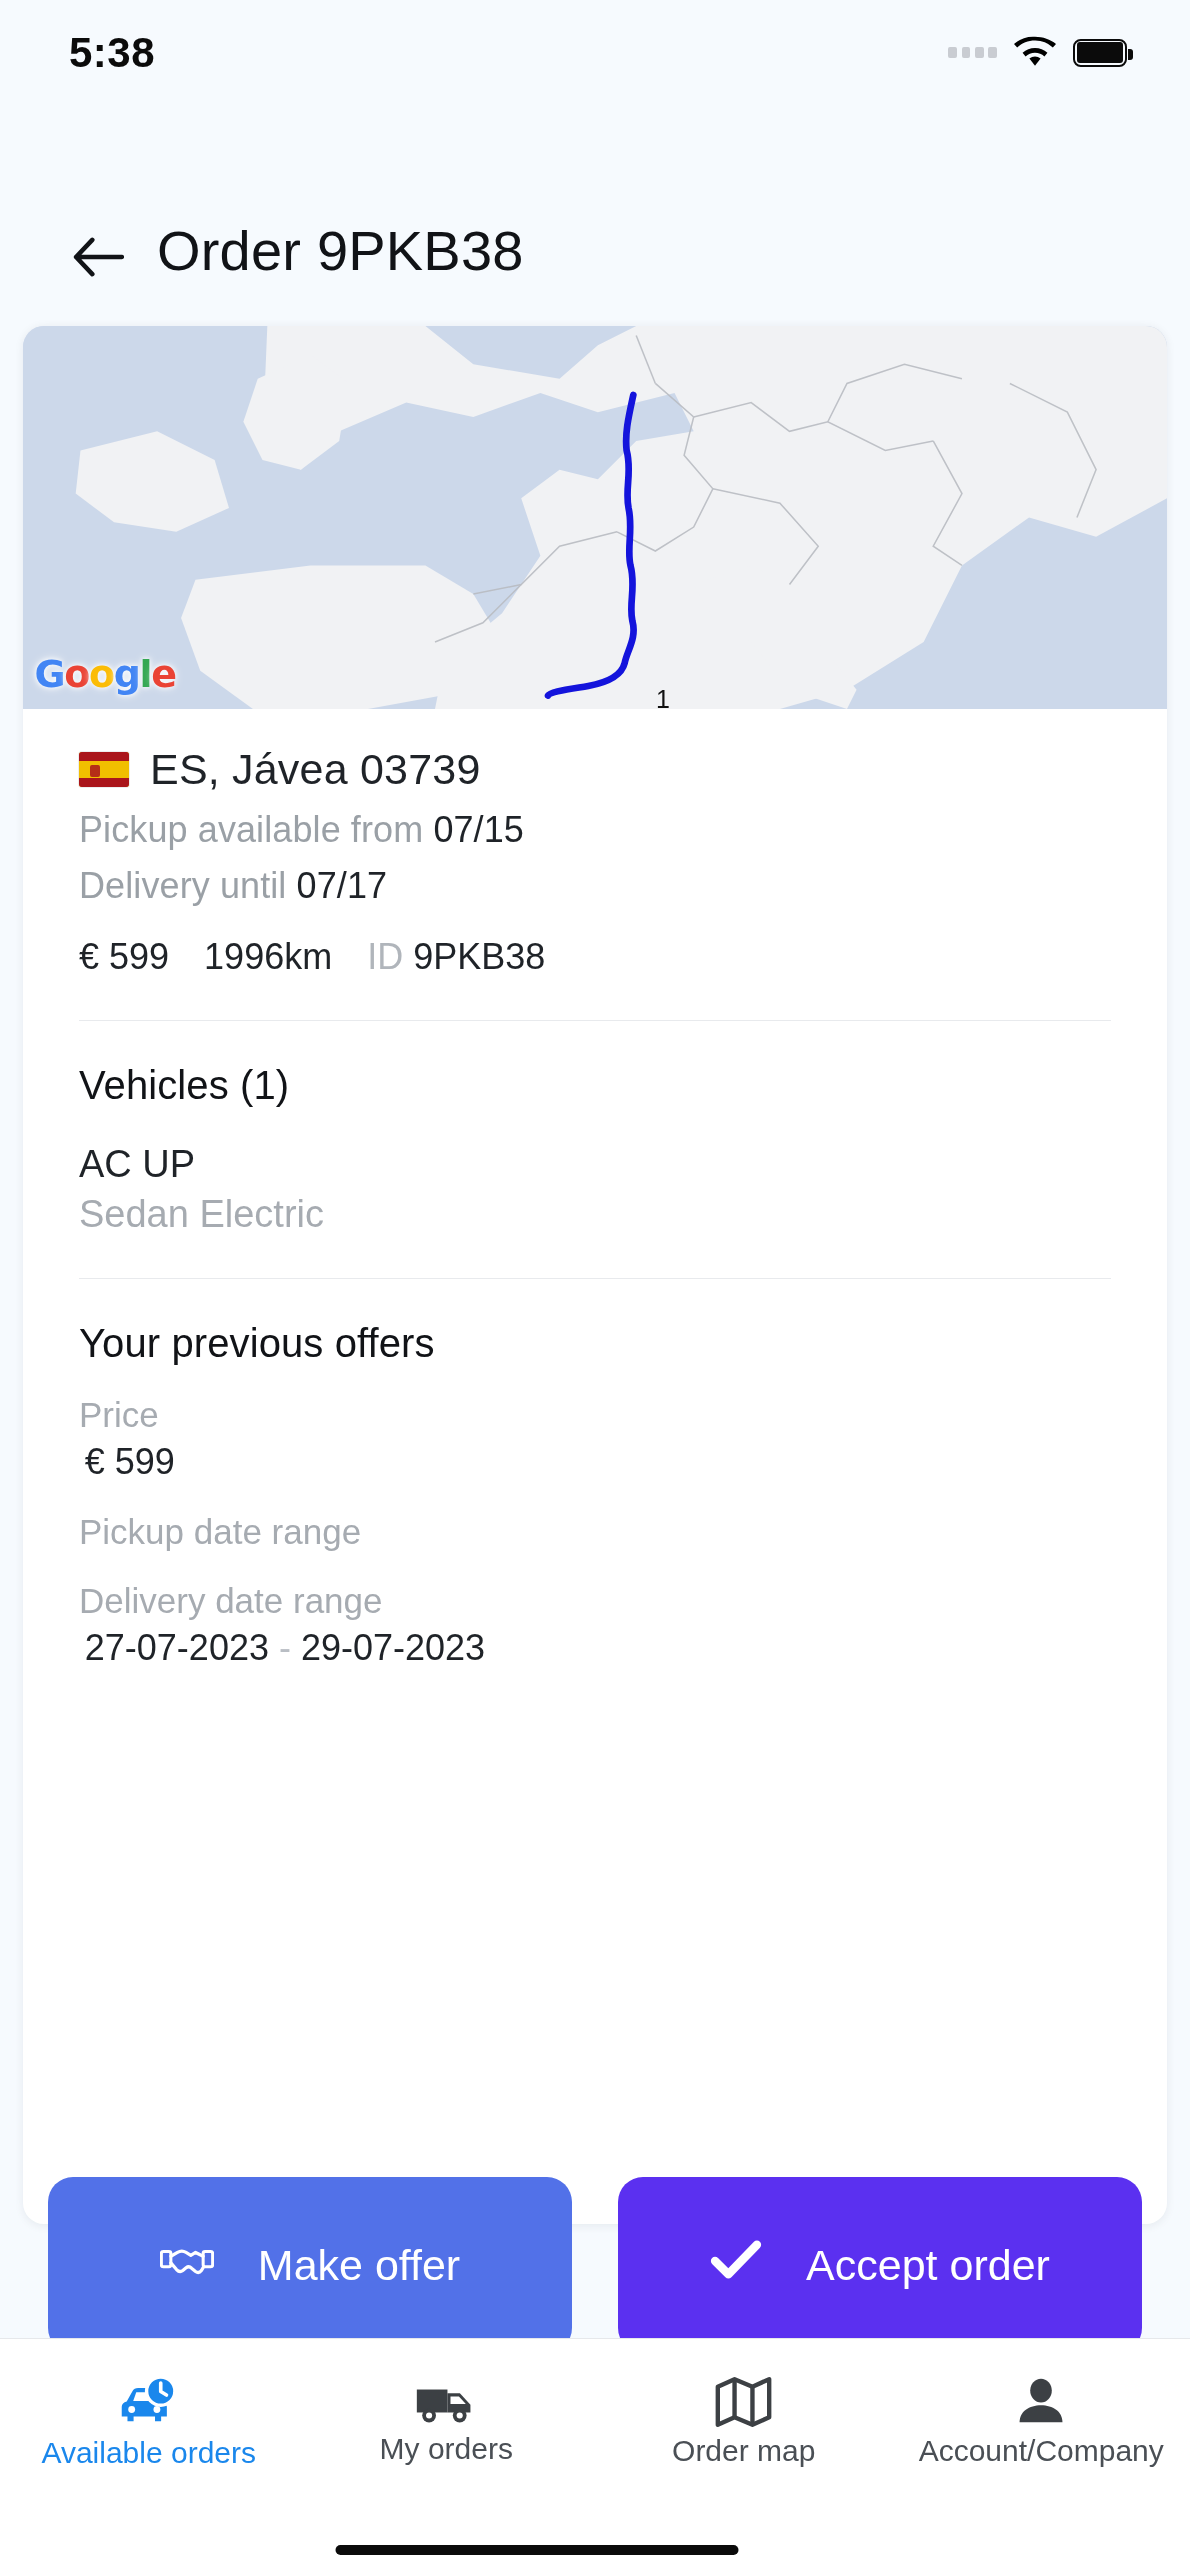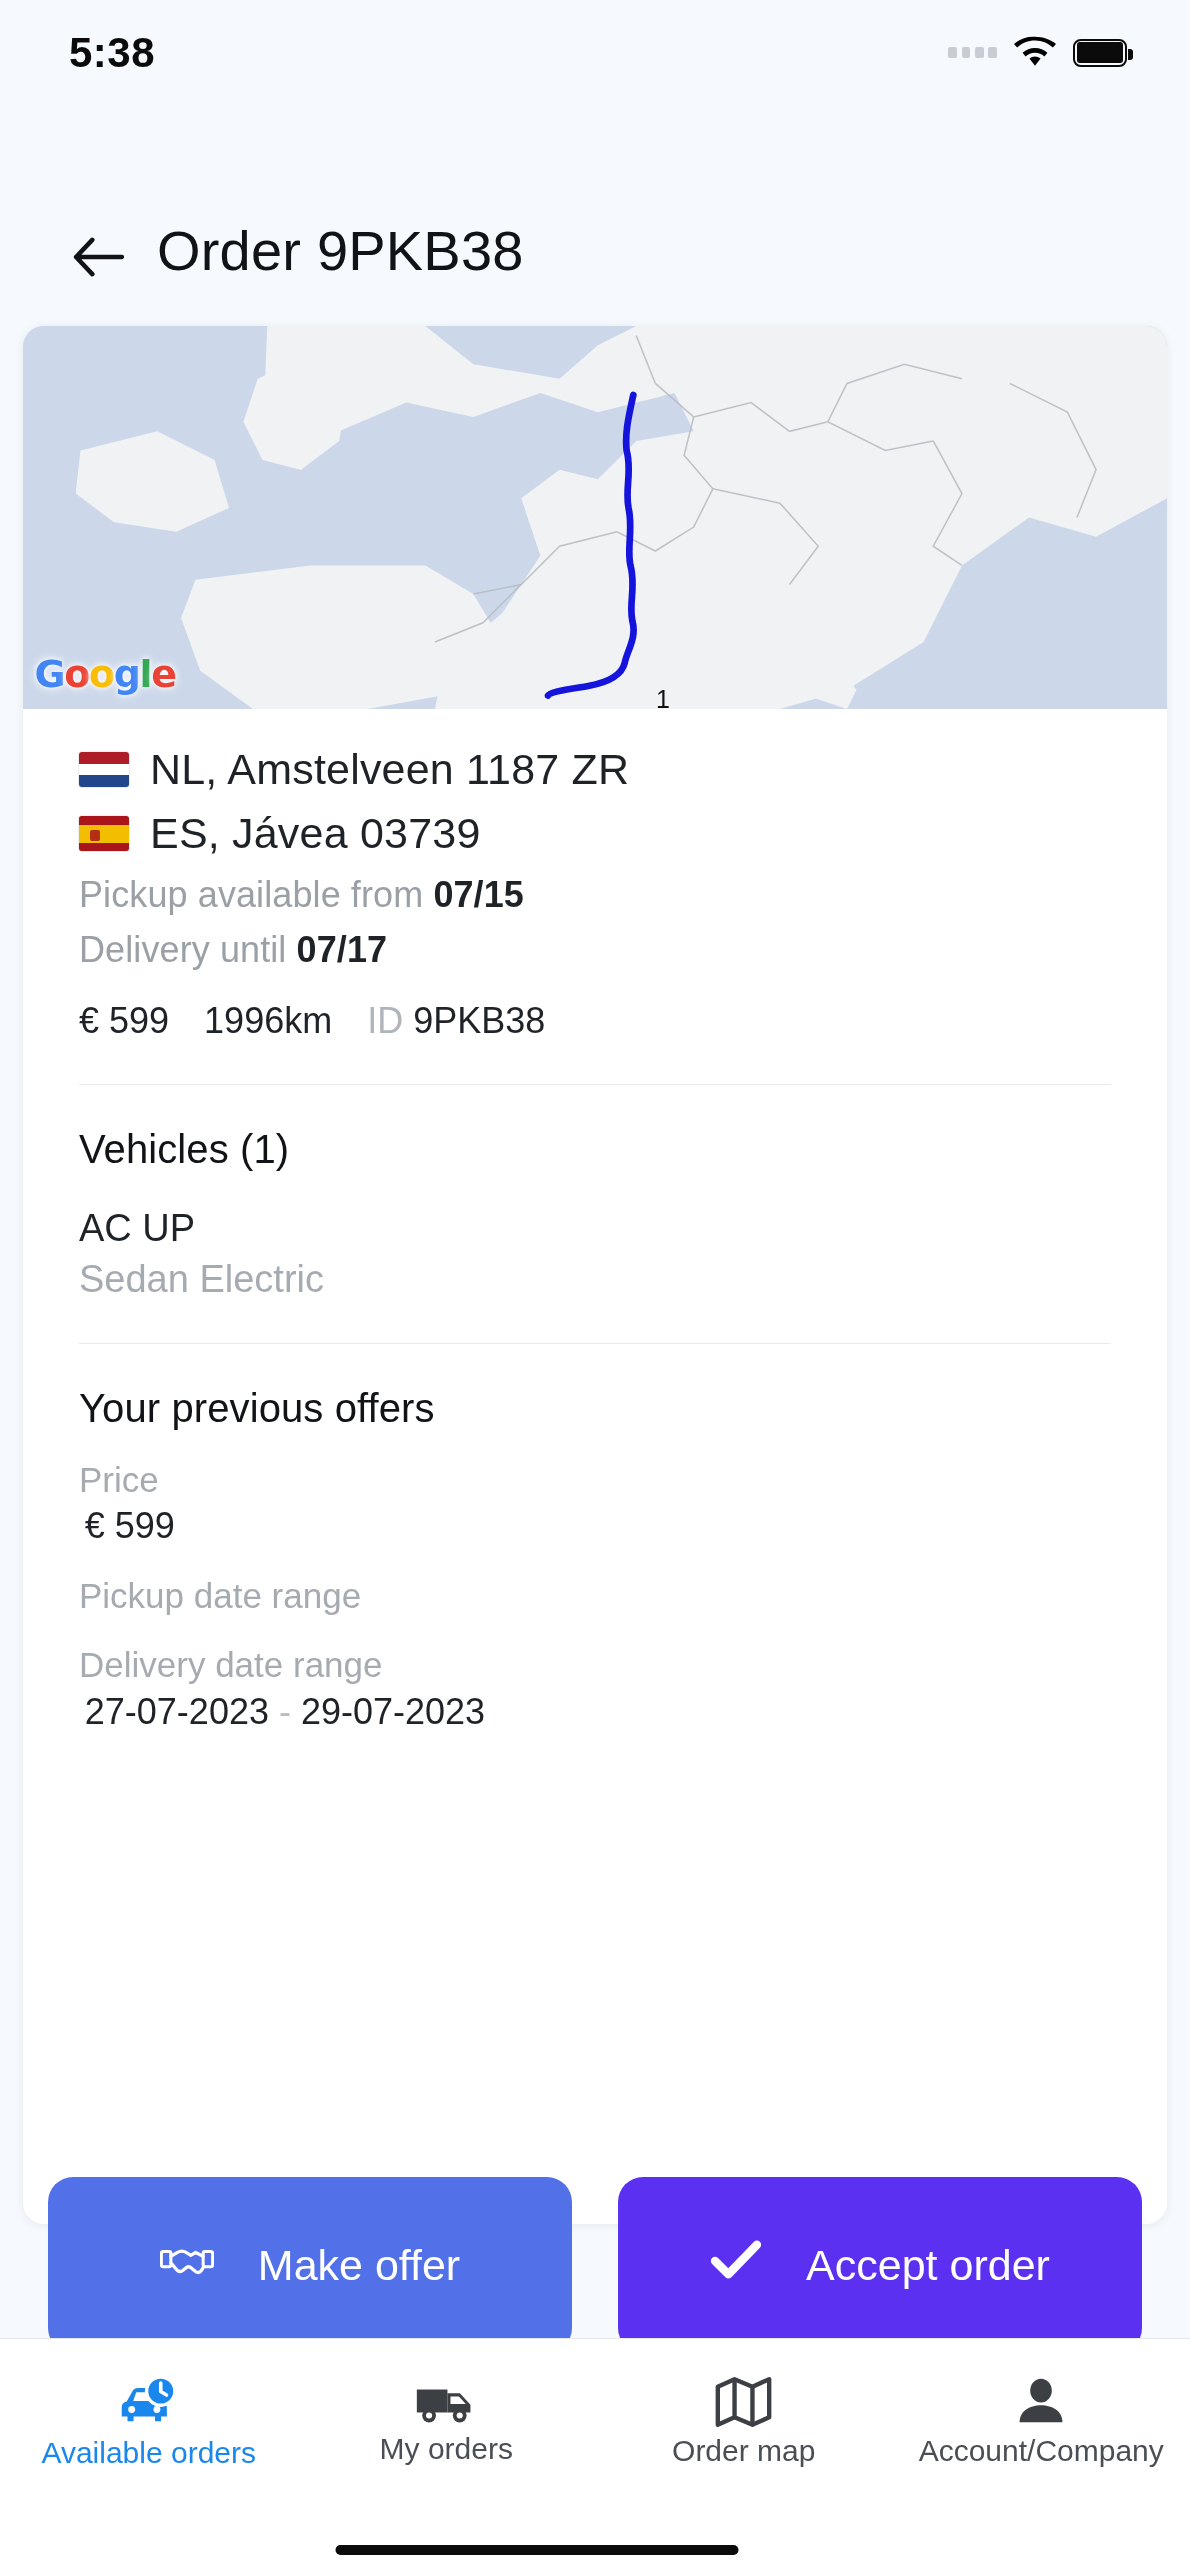--- a/index.html
+++ b/index.html
@@ -69,21 +69,21 @@
           box-shadow: 0 0 0 1px rgba(0,0,0,.07); }
   .flag-nl i { display:block; height: 11.5px; }
   .flag-nl .s1{background:#AE1C28}.flag-nl .s2{background:#ffffff}.flag-nl .s3{background:#21468B}
   .flag-es { position: relative; background:#F1BF00; }
   .flag-es .top,.flag-es .bot{position:absolute;left:0;width:100%;height:8.6px;background:#AA151B}
   .flag-es .top{top:0}.flag-es .bot{bottom:0}
   .flag-es .crest{position:absolute;left:10.5px;top:13.4px;width:10.5px;height:11.5px;background:#AA151B;border-radius:1.9px;opacity:.85}
   .addr-text { font-size: 43px; color: #1f2328; letter-spacing: 0.2px; }
 
   .meta-line { font-size: 36px; color: #9aa0a6; margin-top: 13.4px; letter-spacing: 0.1px; }
-  .meta-line b { color: #1f2328; font-weight: 700; }
+  .meta-line b { color: #1f2328; font-weight: 400; }
 
   .price-line { margin-top: 29px; font-size: 36px; color: #1f2328; display: flex; align-items: baseline; }
   .price-line .gap1 { display:inline-block; width: 35px; }
   .price-line .gap2 { display:inline-block; width: 35px; }
   .price-line .dim { color: #b0b5bb; }
 
   .divider { height: 1px; background: #e8eaed; margin: 42px 0 0 0; }
 
   .sec-title { font-size: 40px; color: #111317; margin-top: 42px; letter-spacing: 0.1px; }
   .veh-name { font-size: 38px; color: #1f2328; margin-top: 35px; }
@@ -198,28 +198,20 @@
             <circle cx="21" cy="27" r="3" fill="#fff"></circle>
           <circle cx="61" cy="27" r="7" fill="#0a0a0a"></circle>
             <circle cx="61" cy="27" r="3" fill="#fff"></circle>
         </svg>
       </span>
       <div class="gmark"><span class="gm-b">G</span><span class="gm-r">o</span><span class="gm-y">o</span><span class="gm-b">g</span><span class="gm-g">l</span><span class="gm-r">e</span></div>
     </div>
 
     <div class="content">
 
-      <div class="addr-row">
-        <span class="flag flag-nl">
-          <i class="s1"></i>
-            <i class="s2"></i>
-            <i class="s3"></i>
-        </span>
-        <span class="addr-text">NL, Amstelveen 1187 ZR</span>
-      </div>
 
       <div class="addr-row">
         <span class="flag flag-es">
           <span class="top"></span>
             <span class="crest"></span>
             <span class="bot"></span>
         </span>
         <span class="addr-text">ES, Jávea 03739</span>
       </div>
 

